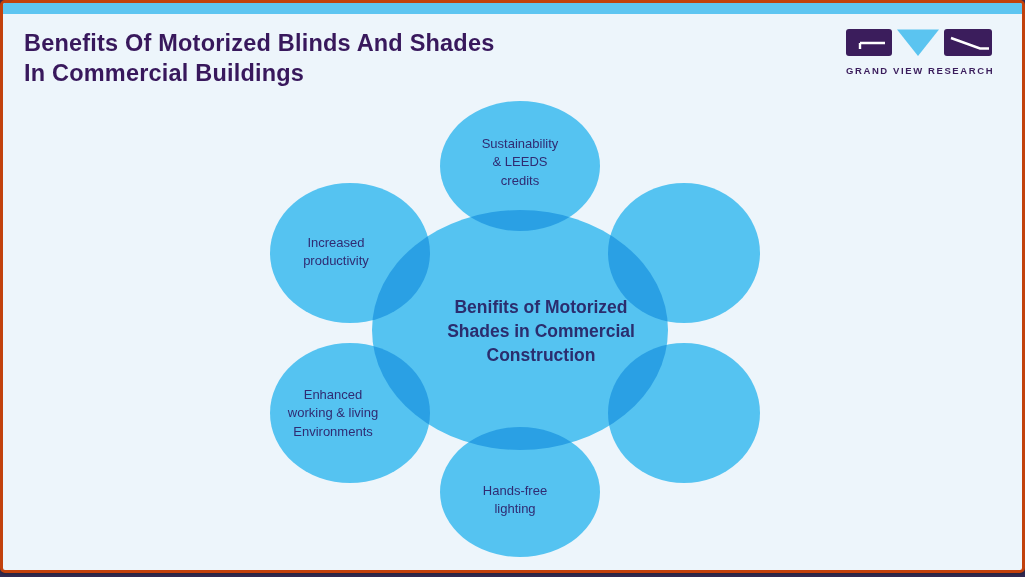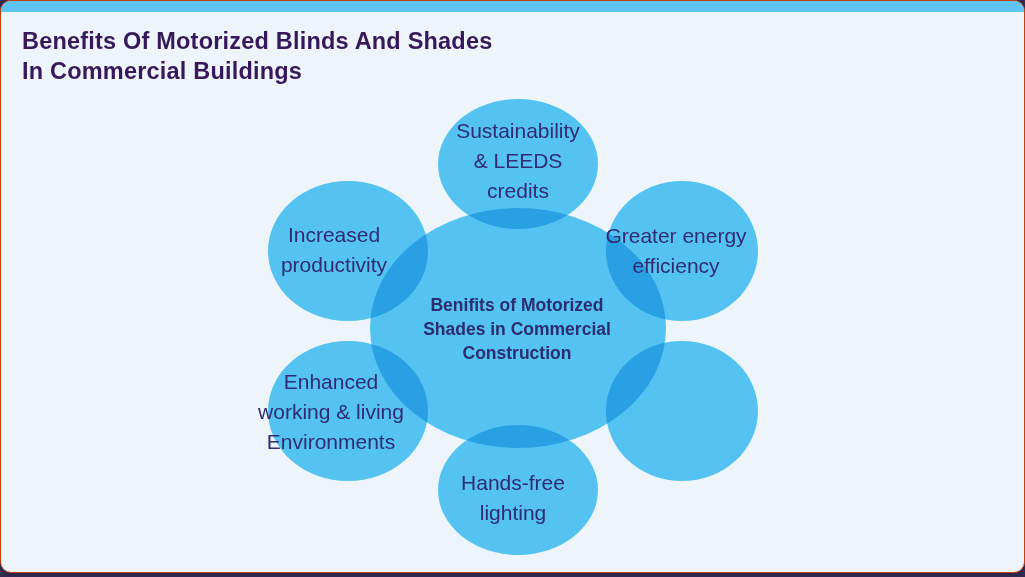--- a/index.html
+++ b/index.html
@@ -5,22 +5,22 @@
   html,body{margin:0;padding:0;}
   body{
     width:1025px;height:577px;position:relative;
     background:#332a52;
     font-family:"Liberation Sans",sans-serif;
     overflow:hidden;
   }
   .card{
     position:absolute;left:0;top:0;right:0;bottom:4px;
     background:var(--card-bg,#edf5fb);
-    border:1px solid #c2410c;
-    border-radius:11px;
+    border:3px solid #c2410c;
+    border-radius:5px;
     overflow:hidden;
     box-shadow:0 2px 2px rgba(30,30,50,.45);
   }
   .topbar{
     position:absolute;top:0;left:0;right:0;height:11px;
     background:var(--top-bar,#5ec5f1);
   }
   .page-title{
     position:absolute;left:21px;top:26px;
     font-size:23.5px;font-weight:800;line-height:1.27;
@@ -39,46 +39,58 @@
     white-space:nowrap;
   }
   .diagram{
     position:absolute;left:0;top:0;width:1025px;height:577px;
   }
   .bubble{fill:var(--bubble,#55c3f1);}
   .overlap{fill:var(--bubble-overlap,#2aa0e4);}
   .node-label{
     position:absolute;transform:translate(-50%,-50%);
     text-align:center;white-space:pre-line;
-    font-size:21px;line-height:1.42;
+    font-size:13px;line-height:1.42;
     color:var(--node-text,#302b72);
   }
   .center-label{
     position:absolute;transform:translate(-50%,-50%);
     text-align:center;white-space:pre-line;
     font-size:17.5px;line-height:1.38;font-weight:bold;
     color:var(--center-text,#2b2d6e);
+    margin-left:22px;
   }
   .lbl-center{left:516px;top:328px;}
   .lbl-sustainability{left:517px;top:160px;}
   .lbl-greater{left:675px;top:250px;}
   .lbl-improved{left:681px;top:411px;}
   .lbl-hands{left:512px;top:497px;}
   .lbl-enhanced{left:330px;top:411px;}
   .lbl-increased{left:333px;top:249px;}
 </style>
 </head>
 <body>
 
 <div class="card">
   <div class="topbar"></div>
 
   <div class="page-title">Benefits Of Motorized Blinds And Shades
 In Commercial Buildings</div>
 
+  <div class="logo">
+    <svg width="148" height="28" viewBox="0 0 148 28" aria-hidden="true">
+      <rect x="0" y="0" width="46" height="27" rx="3" fill="#3b1d5c"></rect>
+      <path d="M14 14 h25" stroke="#ffffff" stroke-width="2.4" fill="none"></path>
+      <path d="M14 14 v6" stroke="#ffffff" stroke-width="2.4" fill="none"></path>
+      <path d="M51 0.5 L93 0.5 L72 27 Z" fill="#5bc4f0"></path>
+      <rect x="98" y="0" width="48" height="27" rx="3" fill="#3b1d5c"></rect>
+      <path d="M105 9 L134 19.5 L143 19.5" stroke="#ffffff" stroke-width="2.4" fill="none"></path>
+    </svg>
+    <div class="logo-text">GRAND VIEW RESEARCH</div>
+  </div>
 
   <svg class="diagram" viewBox="0 0 1025 577" aria-hidden="true">
     <defs>
       <clipPath id="centerClip">
         <ellipse cx="517" cy="327" rx="148" ry="120"></ellipse>
       </clipPath>
     </defs>
 
     <ellipse class="bubble" cx="517" cy="327" rx="148" ry="120"></ellipse>
 
@@ -99,22 +111,20 @@
     </g>
   </svg>
 
   <div class="center-label lbl-center">Benifits of Motorized
 Shades in Commercial
 Construction</div>
 
   <div class="node-label lbl-sustainability">Sustainability
 &amp; LEEDS
 credits</div>
-  <div class="node-label lbl-greater">Greater energy
-efficiency</div>
   <div class="node-label lbl-hands">Hands-free
 lighting</div>
   <div class="node-label lbl-enhanced">Enhanced
 working &amp; living
 Environments</div>
   <div class="node-label lbl-increased">Increased
 productivity</div>
 </div>
 
 </body></html>

